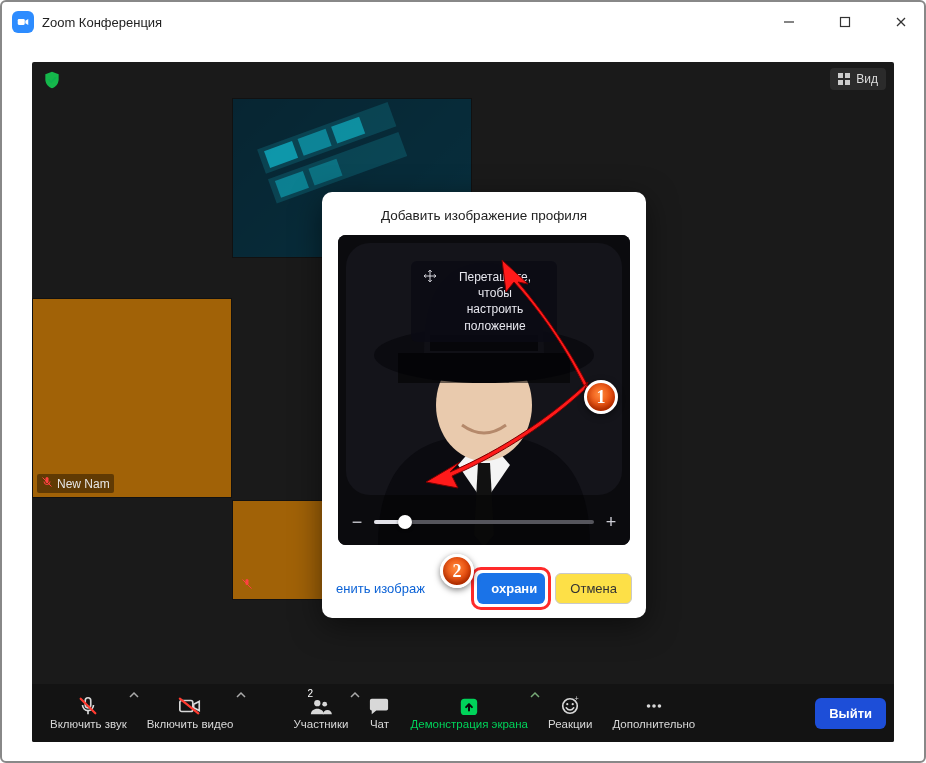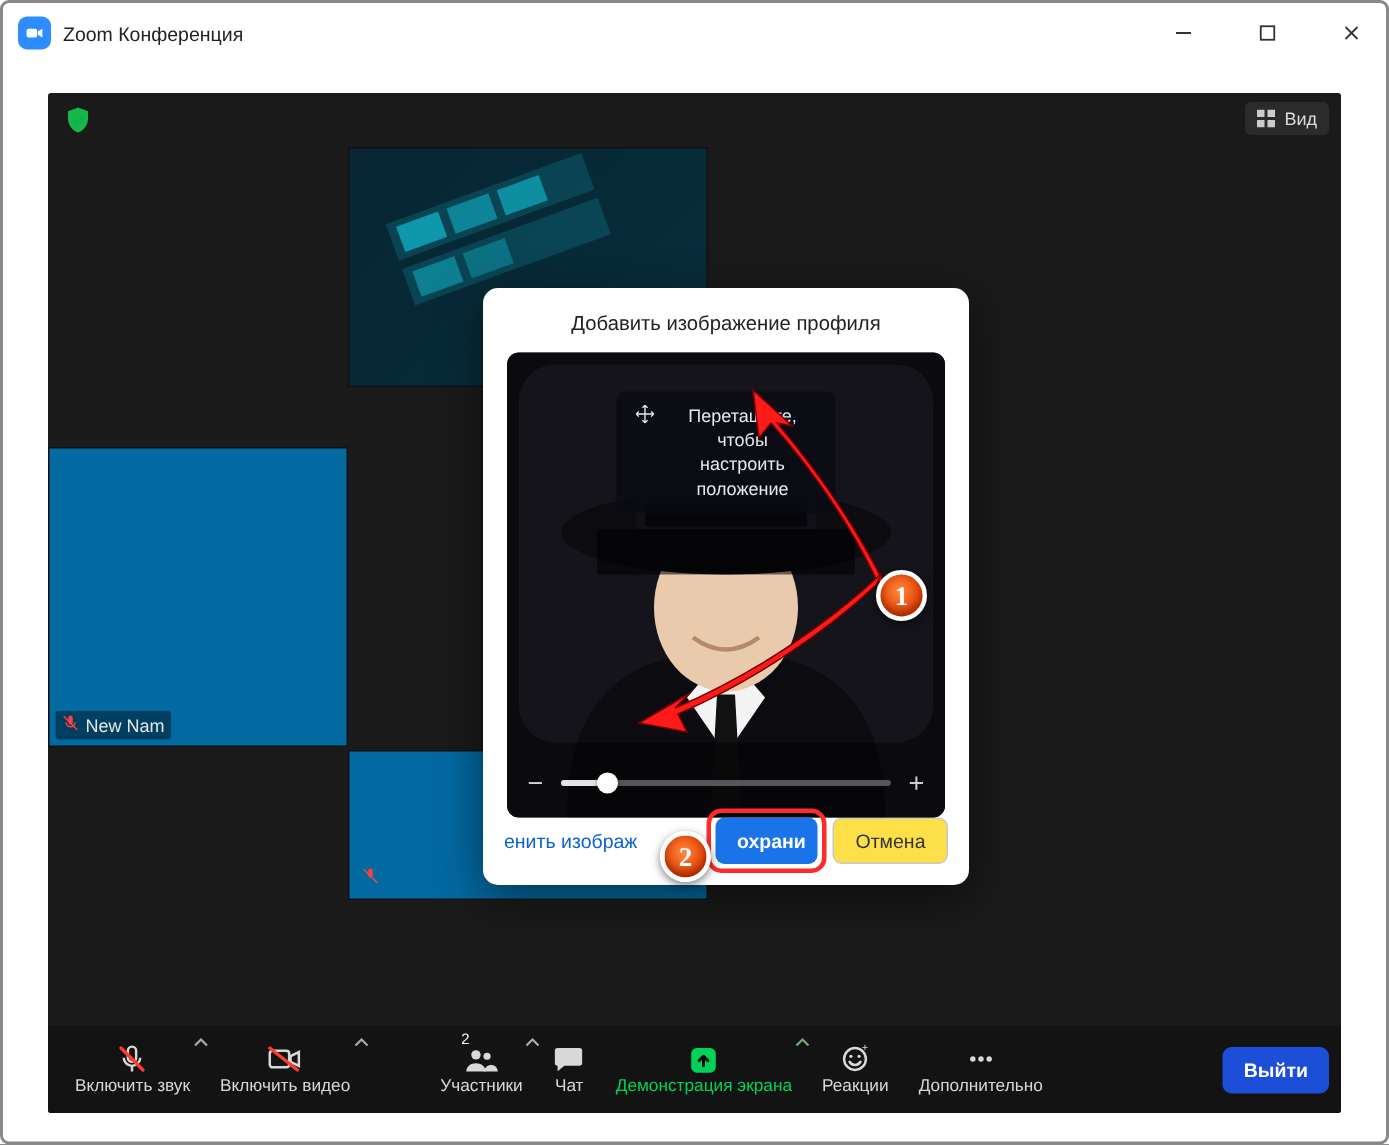--- a/index.html
+++ b/index.html
@@ -15,21 +15,21 @@
   .app { position:absolute; left:30px; right:30px; top:60px; height:680px; background:#1a1a1a; border-radius:2px; overflow:hidden; }
 
   
   .app-top { height:36px; position:relative; }
   .shield { position:absolute; left:10px; top:8px; }
   .view-btn { position:absolute; right:8px; top:6px; background:#2b2b2b; color:#ddd; font-size:12px; padding:4px 8px; border-radius:4px; display:flex; gap:6px; align-items:center;}
   .grid-ico { display:inline-block; width:12px; height:12px; }
 
   
   .vidarea { position:absolute; top:36px; left:0; right:0; bottom:58px; }
-  .vslot { position:absolute; background:#0369a1; border:1px solid #111;}
+  .vslot { position:absolute; background:#a16207; border:1px solid #111;}
   .name-tag { position:absolute; bottom:4px; left:4px; display:flex; align-items:center; gap:4px; color:#e6e6e6; font-size:12px; background:rgba(0,0,0,.4); padding:2px 4px; border-radius:2px;}
   .mic-mute { color:#ff4d4d;}
   .topleft { left:200px; top:0; width:240px; height:160px; background:linear-gradient(135deg,#0b2a3a,#0e4a60); overflow:hidden;}
   .topleft .diag { position:absolute; inset:0; opacity:.7;}
   .slot-left { left:0; top:200px; width:200px; height:200px; }
   .slot-bl { left:200px; top:402px; width:240px; height:100px;}
 
   
   .toolbar { position:absolute; left:0; right:0; bottom:0; height:58px; background:#131313; display:flex; align-items:center; padding:0 8px; color:#d8d8d8; font-size:11.5px;}
   .tbtn { display:flex; flex-direction:column; align-items:center; justify-content:center; gap:2px; padding:0 10px; position:relative; height:58px;}
@@ -45,21 +45,21 @@
   .modal-title { text-align:center; font-size:13.5px; color:#222; margin-bottom:12px;}
   .crop { width:292px; height:310px; background:#1c1c22; border-radius:8px; position:relative; overflow:hidden; margin:0 auto;}
   .avatar-img { position:absolute; inset:0;}
   .crop-mask { position:absolute; inset:8px 8px 50px 8px; border-radius:24px; box-shadow: 0 0 0 2000px rgba(0,0,0,.45); pointer-events:none;}
   .drag-tip { position:absolute; top:26px; left:50%; transform:translateX(-50%); background:rgba(10,10,20,.85); color:#e7e7ee; font-size:12px; padding:8px 12px; border-radius:6px; text-align:center; line-height:1.35; display:flex; gap:8px; align-items:flex-start; z-index:3;}
   .zoom-row { position:absolute; left:12px; right:12px; bottom:14px; display:flex; align-items:center; gap:10px; z-index:3;}
   .zminus,.zplus { color:#cfcfd6; font-size:18px; line-height:1; width:14px; text-align:center;}
   .zslider { flex:1; height:4px; background:#55555c; border-radius:2px; position:relative;}
   .zslider .fill { position:absolute; left:0; top:0; bottom:0; width:14%; background:#e2e2e8; border-radius:2px;}
   .zslider .thumb { position:absolute; left:14%; top:50%; transform:translate(-50%,-50%); width:14px; height:14px; background:#fff; border-radius:50%; box-shadow:0 1px 3px rgba(0,0,0,.5);}
-  .modal-buttons { display:flex; align-items:center; gap:10px; margin-top:0; justify-content:space-between;}
+  .modal-buttons { display:flex; align-items:center; gap:10px; margin-top:28px; justify-content:space-between;}
   .link-change { margin-right:auto; color:#0b62d6; font-size:13px; overflow:hidden; max-width:120px; white-space:nowrap;}
   .btn-save { background:#1a73e8; color:#fff; border:none; border-radius:6px; padding:8px 14px; font-size:13px; font-weight:700; position:relative; overflow:hidden; max-width:68px;}
   
   .save-wrap { position:relative; display:inline-block;}
   .save-wrap .ring { position:absolute; inset:-6px; border:3px solid #ff2a2a; border-radius:10px;}
   .btn-cancel { background:#fde047; color:#333; border:1px solid #c9c9c9; border-radius:6px; padding:7px 14px; font-size:13px;}
 
   
   .anno { position:absolute; z-index:60; pointer-events:none;}
   .num-circle { width:34px; height:34px; border-radius:50%; background:radial-gradient(circle at 45% 40%, #ff8a3d, #e23a00 70%); border:3px solid #fff; box-shadow:0 2px 6px rgba(0,0,0,.5), inset 0 -3px 6px rgba(0,0,0,.3); display:flex; align-items:center; justify-content:center; color:#fff; font-weight:800; font-size:18px; font-family:Georgia,serif;}

